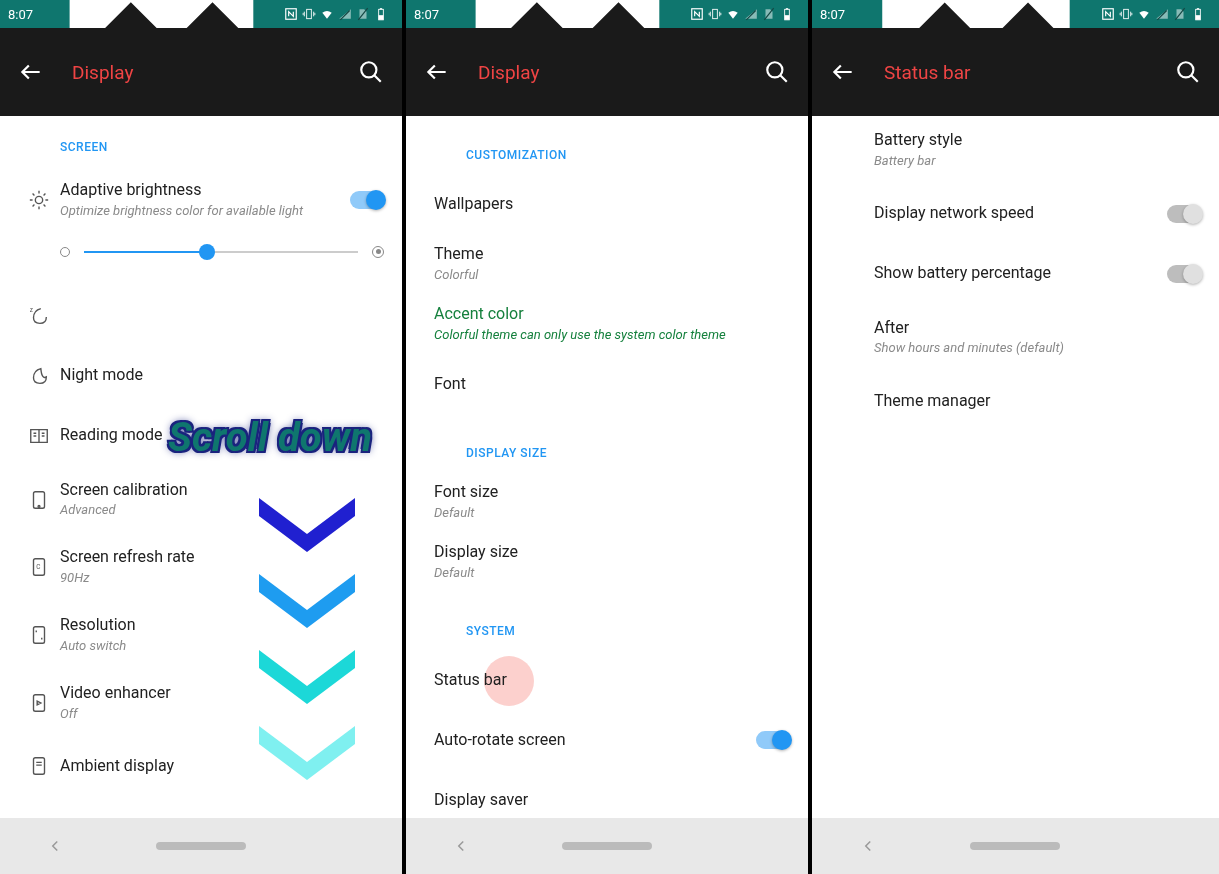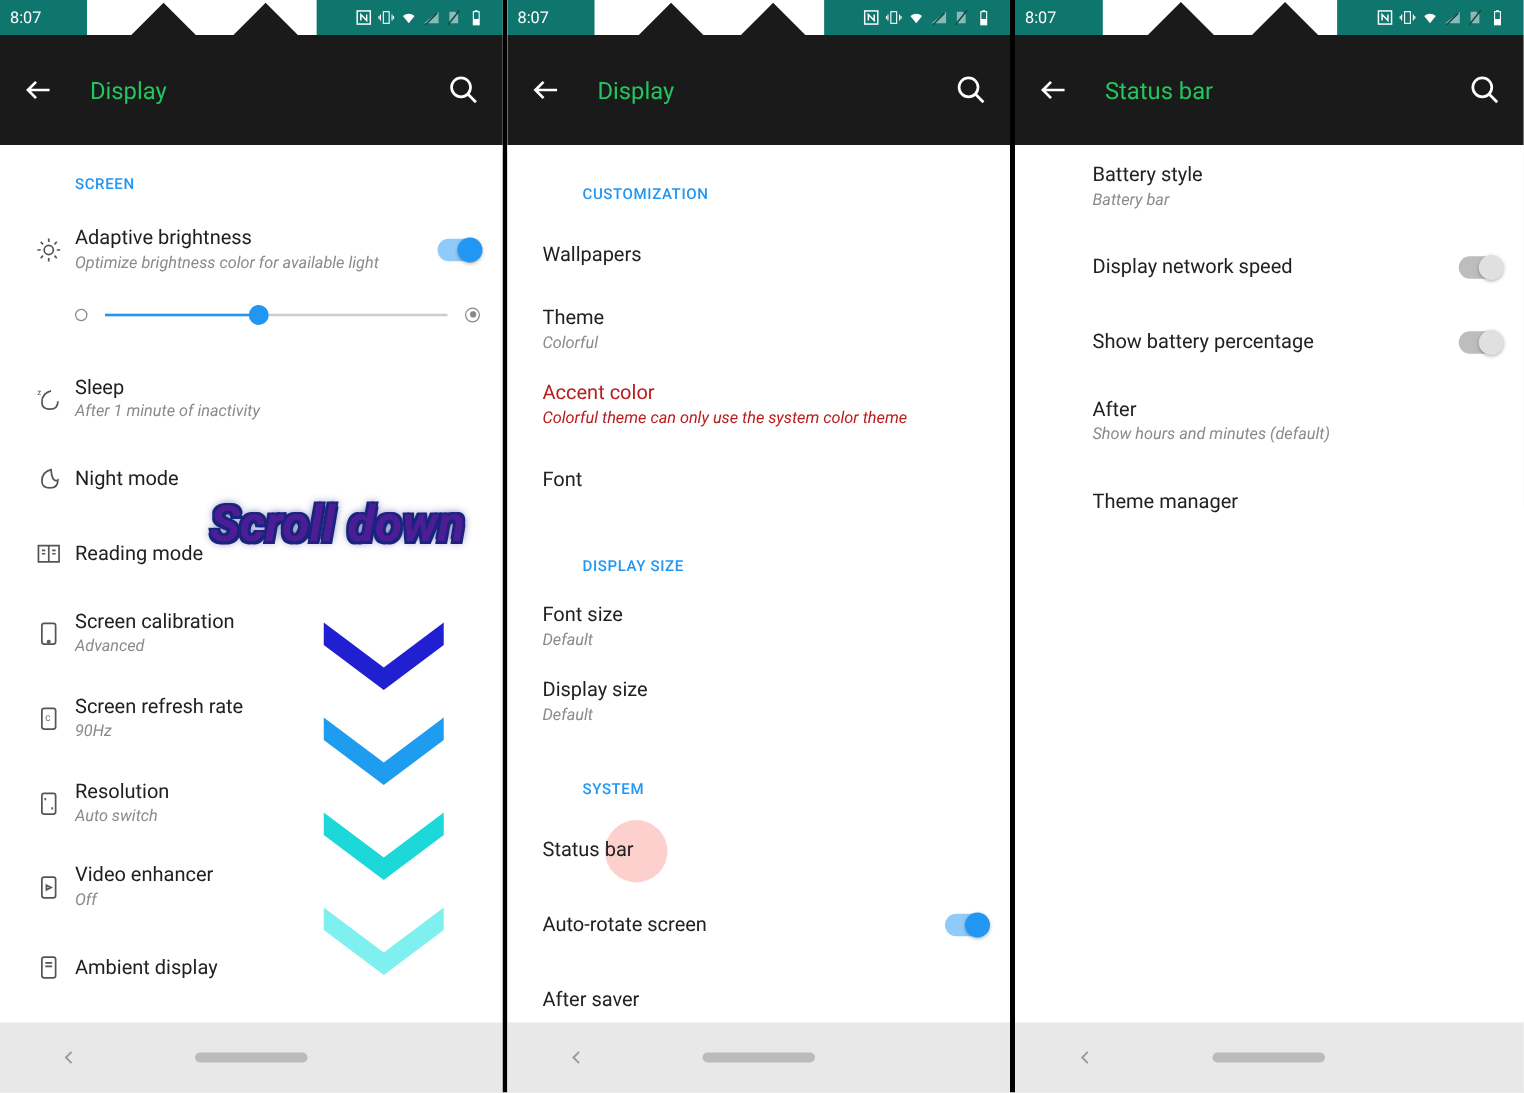--- a/index.html
+++ b/index.html
@@ -5,53 +5,53 @@
 * { margin: 0; padding: 0; box-sizing: border-box; font-family: -apple-system, BlinkMacSystemFont, 'Segoe UI', Roboto, sans-serif; }
 body { background: #e8e8e8; display: flex; justify-content: center; }
 .container { display: flex; width: 1219px; height: 874px; }
 .phone { width: 406px; height: 874px; background: #fff; position: relative; border-right: 4px solid #000; display: flex; flex-direction: column; }
 .phone:last-child { border-right: none; width: 407px; }
 .status-bar { height: 28px; background: #0f766e; color: #fff; display: flex; align-items: center; justify-content: space-between; padding: 0 14px 0 8px; font-size: 13px; }
 .status-left { display: flex; align-items: center; gap: 6px; }
 .status-right { display: flex; align-items: center; gap: 4px; font-size: 14px; }
 .status-right .ico { width: 14px; height: 14px; display: inline-flex; align-items: center; justify-content: center; }
 .ico svg { width: 100%; height: 100%; }
-.app-bar { height: 88px; background: #1a1a1a; color: #22c55e; display: flex; align-items: center; padding: 0 18px; gap: 28px; }
+.app-bar { height: 88px; background: #1a1a1a; color: #ef4444; display: flex; align-items: center; padding: 0 18px; gap: 28px; }
 .app-bar .back { width: 26px; height: 26px; display: flex; align-items: center; }
 .app-bar .title { font-size: 19px; font-weight: 400; flex: 1; }
 .app-bar .search { width: 26px; height: 26px; }
 .content { flex: 1; overflow: hidden; background: #fff; display: flex; flex-direction: column; }
 .section-header { padding: 24px 18px 12px 60px; font-size: 12px; font-weight: 500; color: #2196f3; letter-spacing: 0.5px; }
 .section-header.nopad { }
 .list-item { display: flex; align-items: center; padding: 14px 18px; min-height: 60px; }
 .list-item.nopad .item-body { margin-left: 10px; }
 .item-icon { width: 42px; display: flex; align-items: center; justify-content: center; color: #555; }
 .item-icon svg { width: 22px; height: 22px; stroke: #555; fill: none; stroke-width: 1.5; }
 .item-body { flex: 1; }
 .item-title { font-size: 16px; color: #212121; line-height: 1.3; }
 .item-sub { font-size: 13px; color: #8a8a8a; line-height: 1.3; margin-top: 2px; font-style: italic; }
-.item-title.dim, .item-sub.dim { color: #b91c1c; }
+.item-title.dim, .item-sub.dim { color: #15803d; }
 .item-tail { display: flex; align-items: center; }
 .switch { width: 34px; height: 18px; border-radius: 9px; background: #bdbdbd; position: relative; }
 .switch .knob { position: absolute; width: 20px; height: 20px; border-radius: 50%; background: #f5f5f5; top: -1px; left: -2px; box-shadow: 0 1px 3px rgba(0,0,0,0.3); }
 .switch.on { background: #90caf9; }
 .switch.on .knob { background: #2196f3; left: auto; right: -2px; }
 .slider-row { display: flex; align-items: center; padding: 12px 18px 28px 60px; gap: 14px; }
 .slider-low { width: 10px; height: 10px; border: 1.5px solid #888; border-radius: 50%; }
 .slider-high { width: 12px; height: 12px; border: 1.5px solid #888; border-radius: 50%; position: relative; display: flex; align-items: center; justify-content: center; }
 .slider-high::after { content: ''; width: 5px; height: 5px; background: #888; border-radius: 50%; }
 .slider-track { flex: 1; height: 2px; background: #ccc; position: relative; }
 .slider-fill { position: absolute; left: 0; top: 0; bottom: 0; width: 45%; background: #2196f3; }
 .slider-thumb { position: absolute; left: 45%; top: 50%; transform: translate(-50%,-50%); width: 16px; height: 16px; background: #2196f3; border-radius: 50%; }
 .nav-bar { height: 56px; background: #e8e8e8; display: flex; align-items: center; justify-content: space-around; }
 .nav-back { width: 18px; height: 18px; }
 .nav-back svg { width: 100%; height: 100%; fill: #999; }
 .nav-home { width: 90px; height: 8px; background: #bbb; border-radius: 4px; }
 .nav-spacer { width: 18px; }
-.overlay-text { position: absolute; top: 396px; left: 168px; font-size: 40px; font-weight: 700; font-style: italic; color: #4c1d95; text-shadow: -2px -2px 0 #1a237e, 2px -2px 0 #1a237e, -2px 2px 0 #1a237e, 2px 2px 0 #1a237e, 0 0 8px #1a237e; z-index: 5; }
+.overlay-text { position: absolute; top: 414px; left: 168px; font-size: 40px; font-weight: 700; font-style: italic; color: #0f766e; text-shadow: -2px -2px 0 #1a237e, 2px -2px 0 #1a237e, -2px 2px 0 #1a237e, 2px 2px 0 #1a237e, 0 0 8px #1a237e; z-index: 5; }
 .chevrons { position: absolute; top: 492px; left: 242px; z-index: 5; }
 .chev { width: 130px; height: 60px; margin-bottom: 12px; }
 .divider { height: 1px; background: #eee; margin-top: 8px; }
 .tap-highlight { position: absolute; width: 50px; height: 50px; background: rgba(244,67,54,0.25); border-radius: 50%; }
 </style>
 </head>
 <body>
 
 <div class="container">
 
@@ -142,24 +142,20 @@
           </div>
       <div class="slider-high"></div>
     </div>
     <div class="list-item">
       <div class="item-icon">
             <svg viewBox="0 0 24 24">
               <path d="M14 4 Q6 6 6 14 Q6 20 13 20 Q20 20 20 13"></path>
               <text x="2" y="8" font-size="7" fill="#555" stroke="none">z</text>
             </svg>
           </div>
-      <div class="item-body">
-        <div class="item-title">Sleep</div>
-        <div class="item-sub">After 1 minute of inactivity</div>
-      </div>
     </div>
     <div class="list-item">
       <div class="item-icon">
             <svg viewBox="0 0 24 24">
               <path d="M14 4 Q6 6 6 14 Q6 20 13 20 Q20 20 20 13 Q15 16 14 4 Z"></path>
             </svg>
           </div>
       <div class="item-body">
             <div class="item-title">Night mode</div>
           </div>
@@ -379,21 +375,21 @@
           </div>
       <div class="item-tail">
             <div class="switch on">
               <div class="knob"></div>
             </div>
           </div>
     </div>
     <div class="list-item nopad">
 
       <div class="item-body">
-            <div class="item-title">After saver</div>
+            <div class="item-title">Display saver</div>
           </div>
     </div>
   </div>
   <div class="nav-bar">
     <div class="nav-back"><svg viewBox="0 0 24 24">
             <path d="M15 6 L9 12 L15 18" fill="none" stroke="#999" stroke-width="2"></path>
           </svg></div>
     <div class="nav-home"></div>
     <div class="nav-spacer"></div>
   </div>

